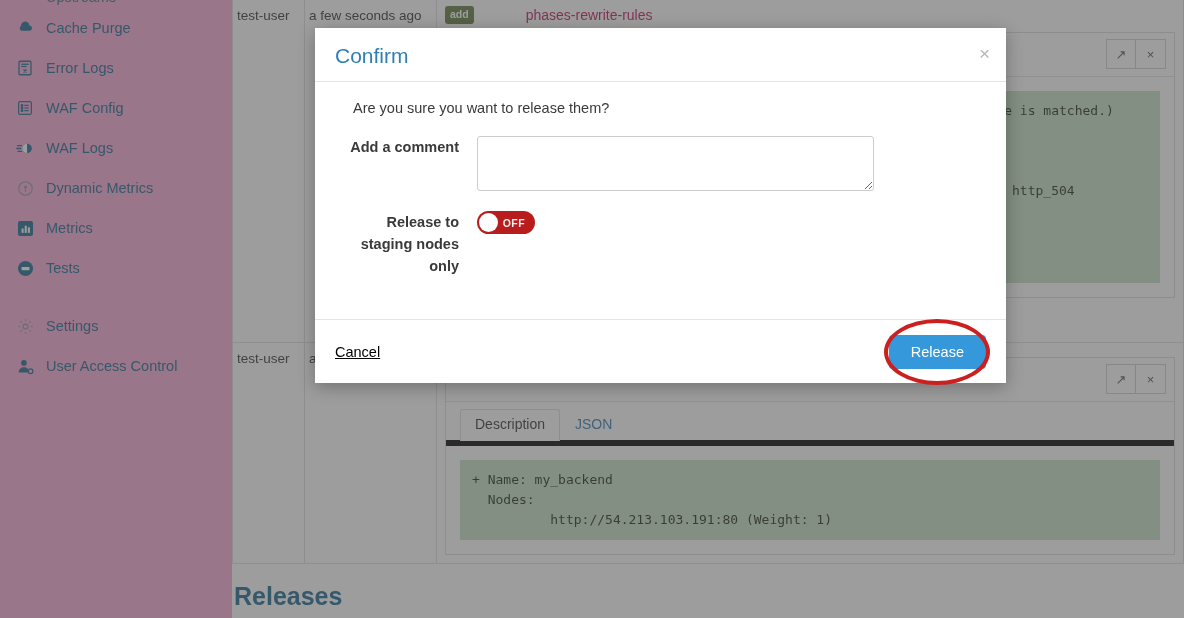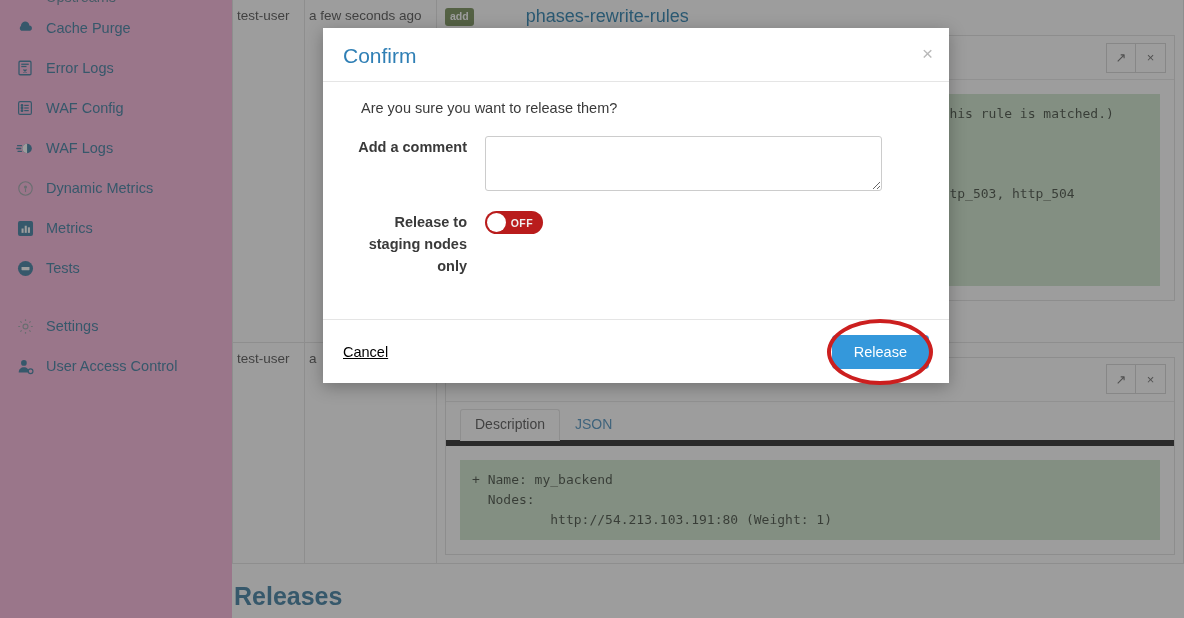--- a/index.html
+++ b/index.html
@@ -90,21 +90,21 @@
     background: #5d7a3b;
     color: #fff;
     font-size: 10.5px;
     font-weight: bold;
     line-height: 1;
     padding: 3px 5px 4px 5px;
     border-radius: 3px;
     vertical-align: 2px;
     margin-right: 16px;
   }
-  .chg-title { font-size: 18px; color: #0369a1; padding-left: 36px; }
+  .chg-title { font-size: 14px; color: #be185d; padding-left: 36px; }
 
   .panel {
     margin-top: 8px;
     border: 1px solid #dcdcdc;
     background: #fff;
     position: relative;
     min-height: 120px;
   }
   .panel-head {
     display: flex;
@@ -171,23 +171,23 @@
   
   .overlay {
     position: absolute;
     inset: 0;
     background: rgba(77,77,77,0.55);
     z-index: 50;
   }
 
   .modal {
     position: absolute;
-    left: 323px;
+    left: 315px;
     top: 28px;
-    width: 626px;
+    width: 691px;
     background: #ffffff;
     z-index: 60;
     box-shadow: 0 4px 16px rgba(0,0,0,0.28);
   }
   .modal-head {
     position: relative;
     padding: 16px 20px 14px 20px;
     border-bottom: 1px solid #e5e5e5;
   }
   .modal-title {

